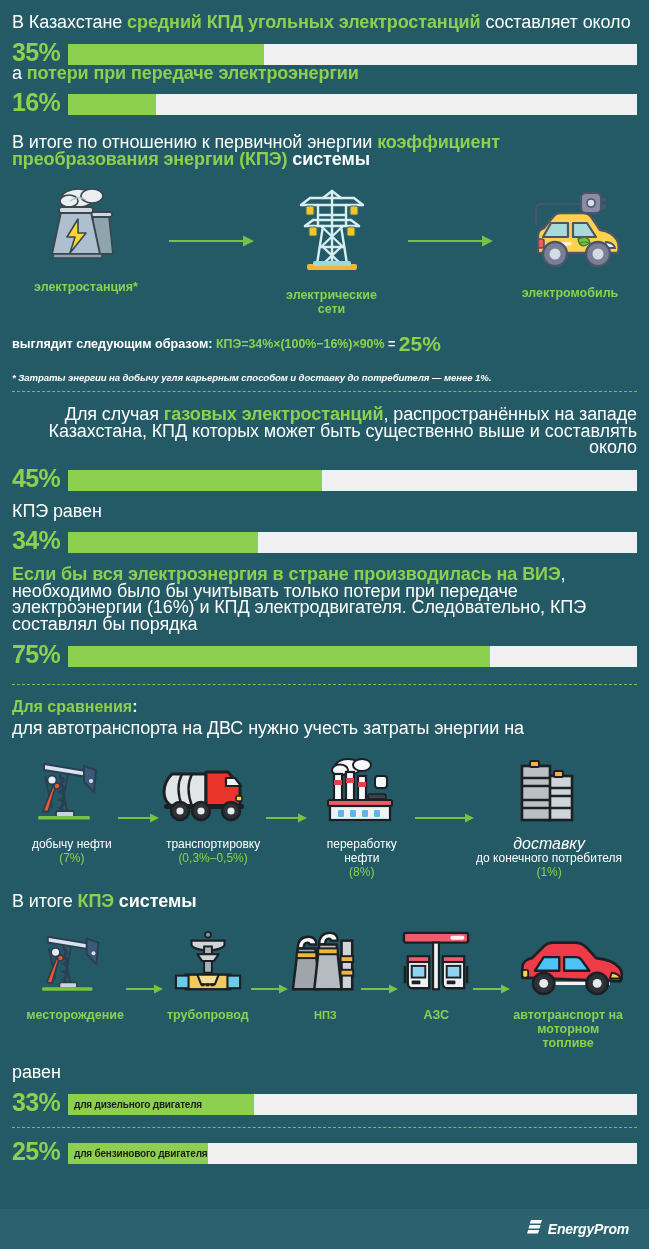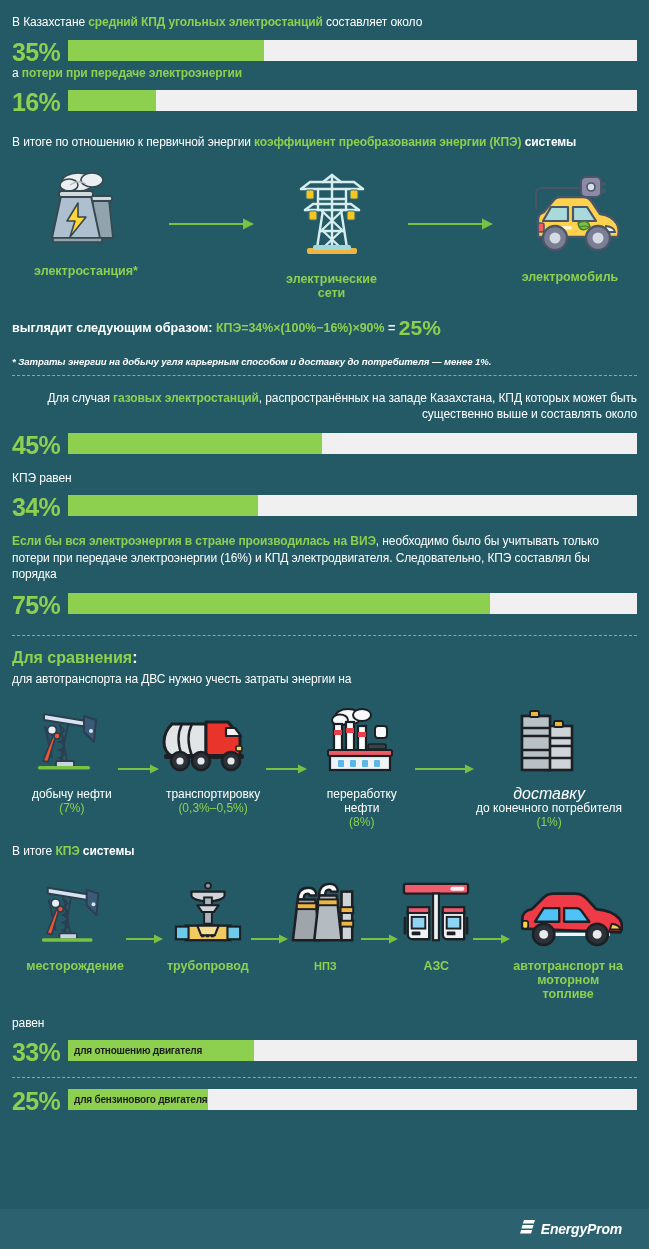--- a/index.html
+++ b/index.html
@@ -12,31 +12,31 @@
     width: 649px;
     height: 1249px;
     background: #235a66;
     overflow: hidden;
   }
   .pad { padding: 0 12px; }
 
   
   .para {
     color: #ffffff;
-    font-size: 12px;
+    font-size: 18px;
     line-height: 16.5px;
     letter-spacing: -0.1px;
   }
   .para .g { color: #8dd04f; font-weight: bold; }
   .para .w-b { color: #ffffff; font-weight: bold; }
 
   
   .bar-row {
     display: flex;
-    align-items: flex-start;
+    align-items: flex-end;
     width: 100%;
   }
   .bar-pct {
     color: #8dd04f;
     font-size: 25px;
     font-weight: bold;
     line-height: 25px;
     width: 56px;
     flex: 0 0 56px;
     letter-spacing: -0.6px;
@@ -130,21 +130,21 @@
 
   
   #footer {
     position: absolute;
     left: 0; right: 0; bottom: 0;
     height: 40px;
     background: #2c6270;
     display: flex;
     align-items: center;
     justify-content: flex-end;
-    padding-right: 27px;
+    padding-right: 20px;
   }
   .logo-wrap { display: flex; align-items: center; gap: 5px; }
   .logo-text {
     color: #ffffff;
     font-size: 14px;
     font-style: italic;
     font-weight: bold;
     letter-spacing: -0.2px;
   }
 </style>
@@ -589,21 +589,21 @@
 
   <div class="pad" style="margin-top:14px;">
     <div class="para">равен</div>
   </div>
 
   <div class="pad" style="margin-top:9px;">
     <div class="bar-row">
       <div class="bar-pct">33%</div>
       <div class="bar-track">
         <div class="bar-fill" style="width:32.7%"></div>
-        <span class="bar-inline-label">для отношению двигателя</span>
+        <span class="bar-inline-label">для дизельного двигателя</span>
       </div>
     </div>
   </div>
 
   <div class="divider" style="margin-top:12px;"></div>
 
   <div class="pad" style="margin-top:11px;">
     <div class="bar-row">
       <div class="bar-pct">25%</div>
       <div class="bar-track">

